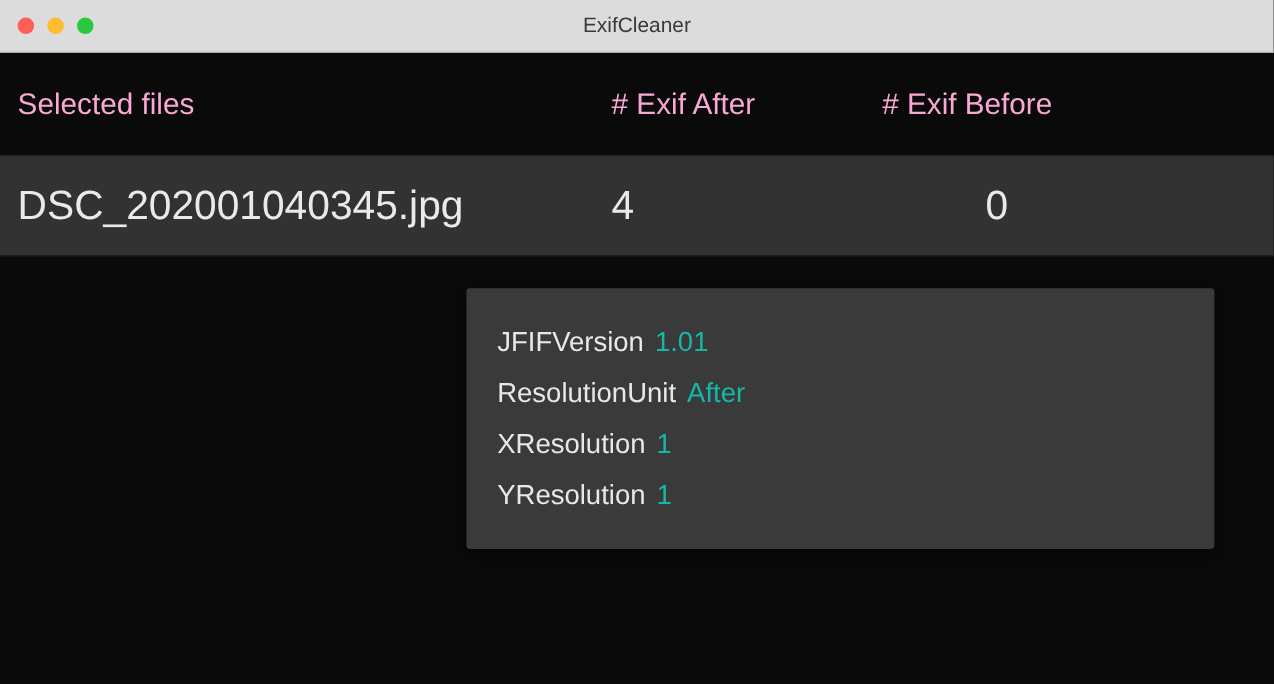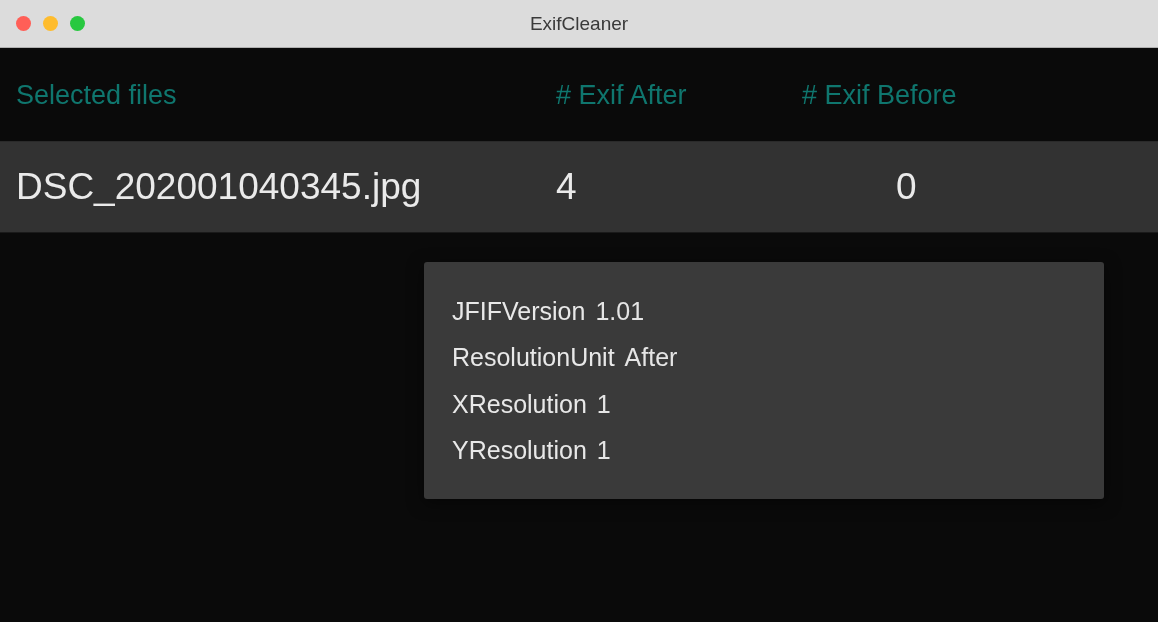--- a/index.html
+++ b/index.html
@@ -47,21 +47,21 @@
       font-weight: 400;
       pointer-events: none;
     }
     .header-row {
       display: flex;
       align-items: center;
       padding: 32px 16px 30px 16px;
       border-bottom: 1px solid #2a2a2a;
     }
     .header-cell {
-      color: #0f766e;
+      color: #f9a8d4;
       font-size: 27px;
       font-weight: 300;
     }
     .col-files {
       flex: 0 0 540px;
     }
     .col-before {
       flex: 0 0 340px;
     }
     .col-after {
@@ -99,21 +99,21 @@
       display: flex;
       gap: 10px;
       font-size: 25px;
       line-height: 1.85;
       font-weight: 300;
     }
     .tooltip-key {
       color: #e8e8e8;
     }
     .tooltip-value {
-      color: #e5e5e5;
+      color: #14b8a6;
       font-weight: 500;
     }
   </style>
 </head>
 <body>
 
 <div class="titlebar">
   <div class="traffic-lights">
     <div class="traffic-light red"></div>
     <div class="traffic-light yellow"></div>

